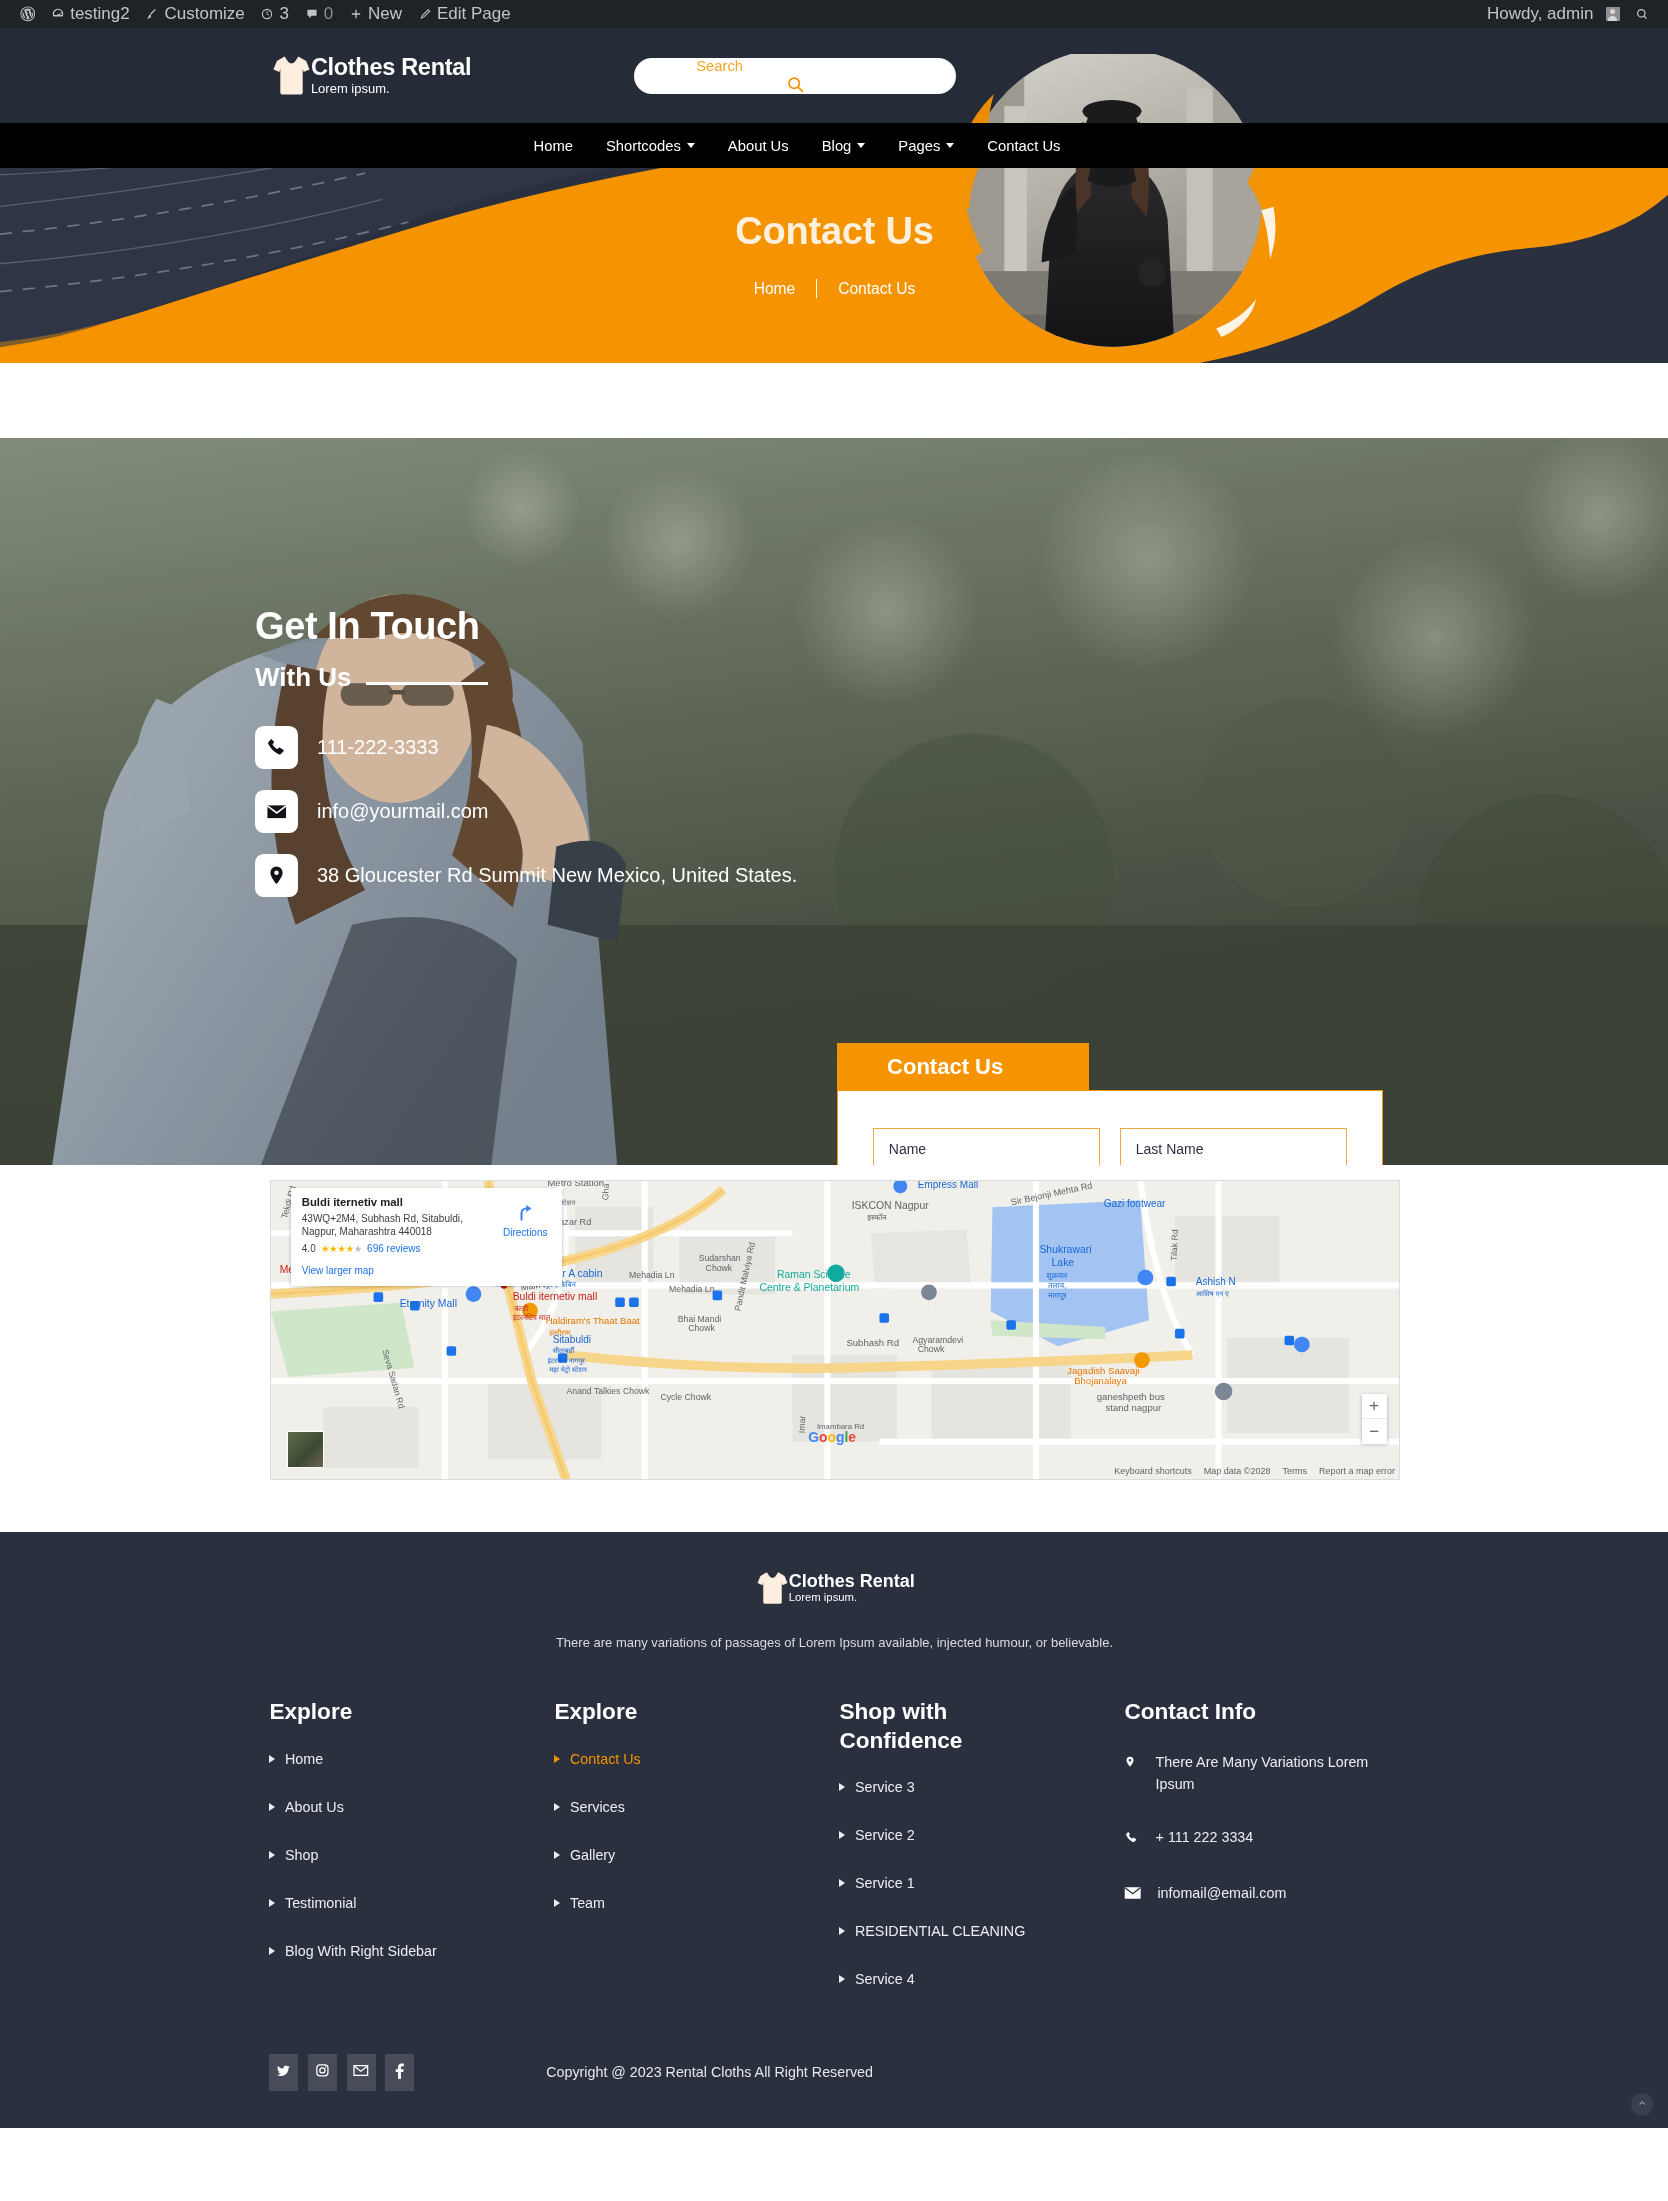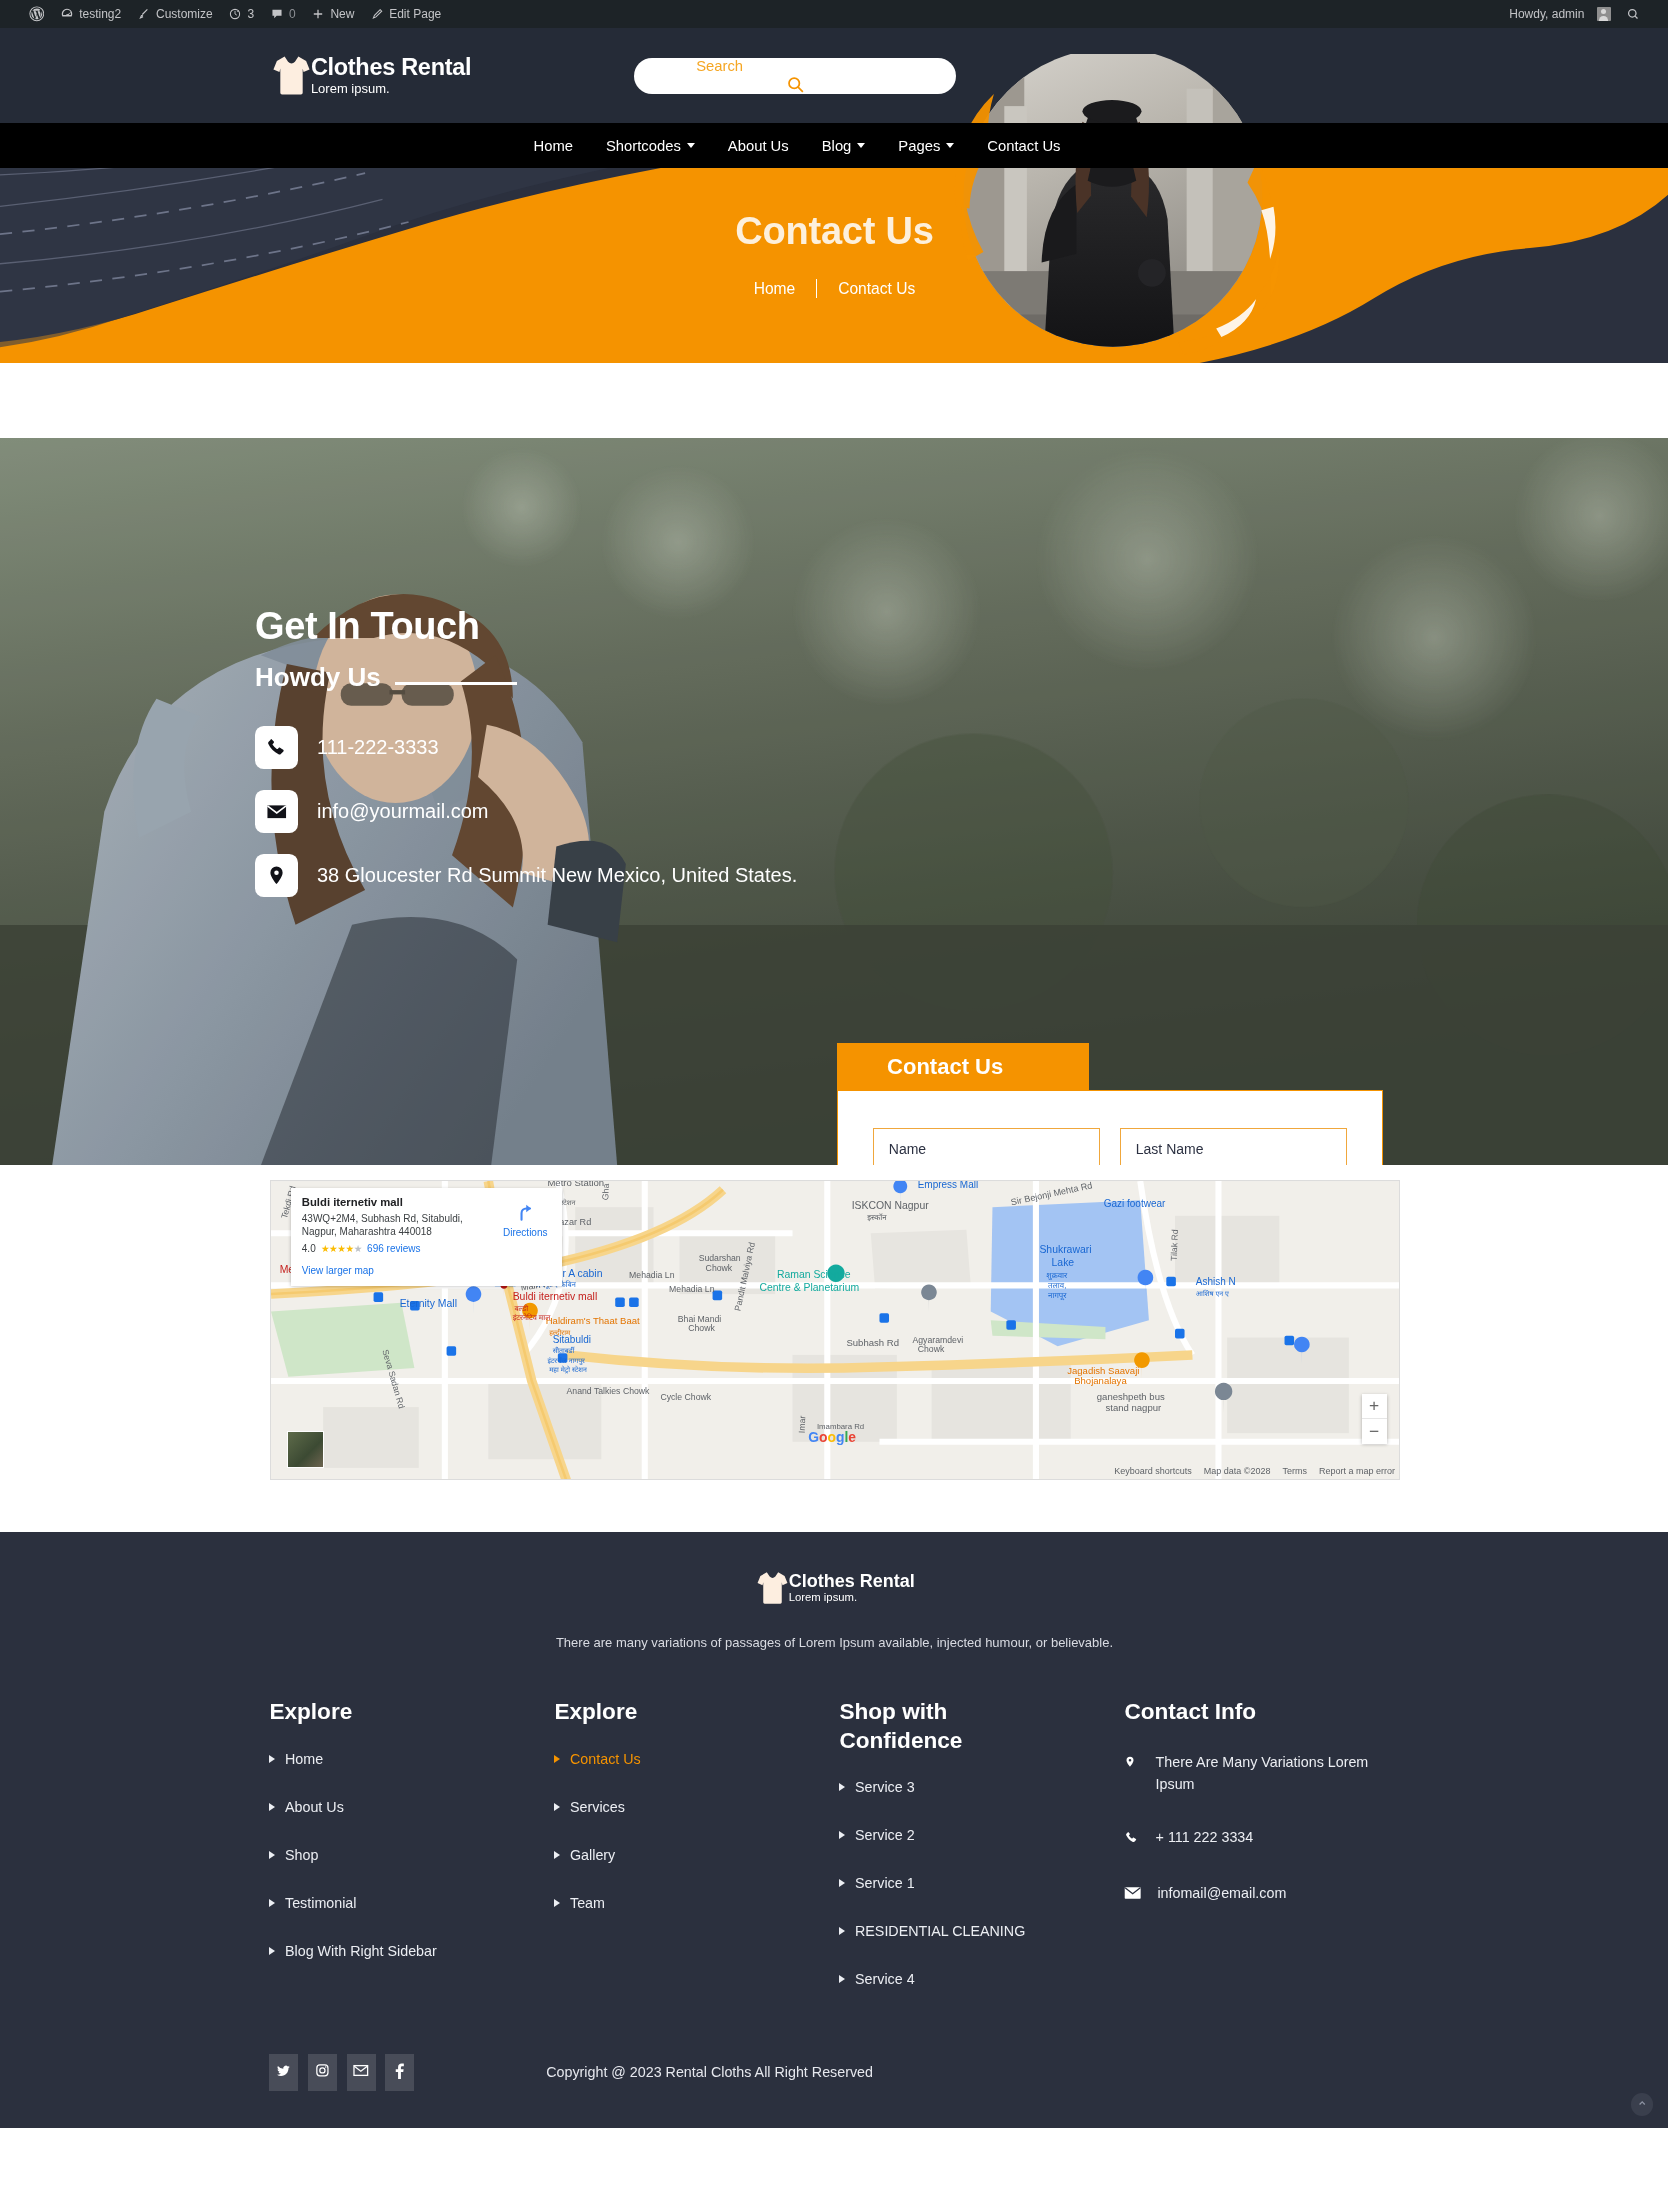--- a/index.html
+++ b/index.html
@@ -11,22 +11,22 @@
     overflow-x: hidden;
   }
 
   
   .wp-adminbar {
     height: 28px;
     background: #1d2327;
     color: #c3c4c7;
     display: flex;
     align-items: center;
-    font-size: 12px;
-    padding: 0 21px;
+    font-size: 17px;
+    padding: 0 12px;
     position: relative;
     z-index: 100;
   }
   .ab-left { display: flex; align-items: center; gap: 0; }
   .ab-item {
     display: flex; align-items: center; gap: 5.2px;
     padding: 0 7.8px; height: 28px; color: #c3c4c7; cursor: pointer;
     white-space: nowrap;
   }
   .ab-item svg { display:block; }
@@ -538,21 +538,21 @@
       <path d="M405 560 q120 -30 190 40 l-30 237 H300 z" fill="#2a2f38" opacity="0.55"></path>
     </g>
     <rect width="1920" height="837" fill="#2a3026" opacity="0.12"></rect>
   </svg>
 
   <div class="contact-inner">
 
     <div class="gettouch">
       <div class="gt-line1">Get In Touch</div>
       <div class="gt-line2">
-        <span>Howdy Us</span>
+        <span>With Us</span>
         <i class="gt-rule"></i>
       </div>
 
       <div class="gt-list">
 
         <div class="gt-row">
           <span class="gt-ico">
             <svg width="22.6" height="22.6" viewBox="0 0 24 24" fill="#111218">
                 <path d="M6.6 3.5 3.9 6.2c-.6.6-.7 1.6-.3 2.4 2.3 4.8 6 8.5 10.8 10.8.8.4 1.8.3 2.4-.3l2.7-2.7c.5-.5.4-1.3-.2-1.7l-3.3-2.2c-.5-.3-1.1-.2-1.5.2l-1 1c-.3.3-.7.3-1 .1a17 17 0 0 1-4.4-4.4c-.2-.3-.2-.7.1-1l1-1c.4-.4.5-1 .2-1.5L7.2 3.6c-.3-.5-1.1-.6-1.6-.1z"></path>
               </svg>

